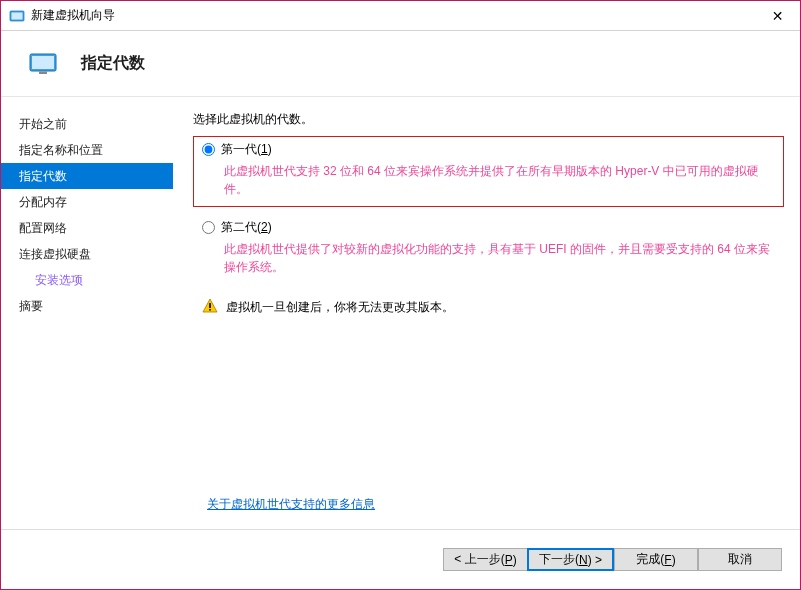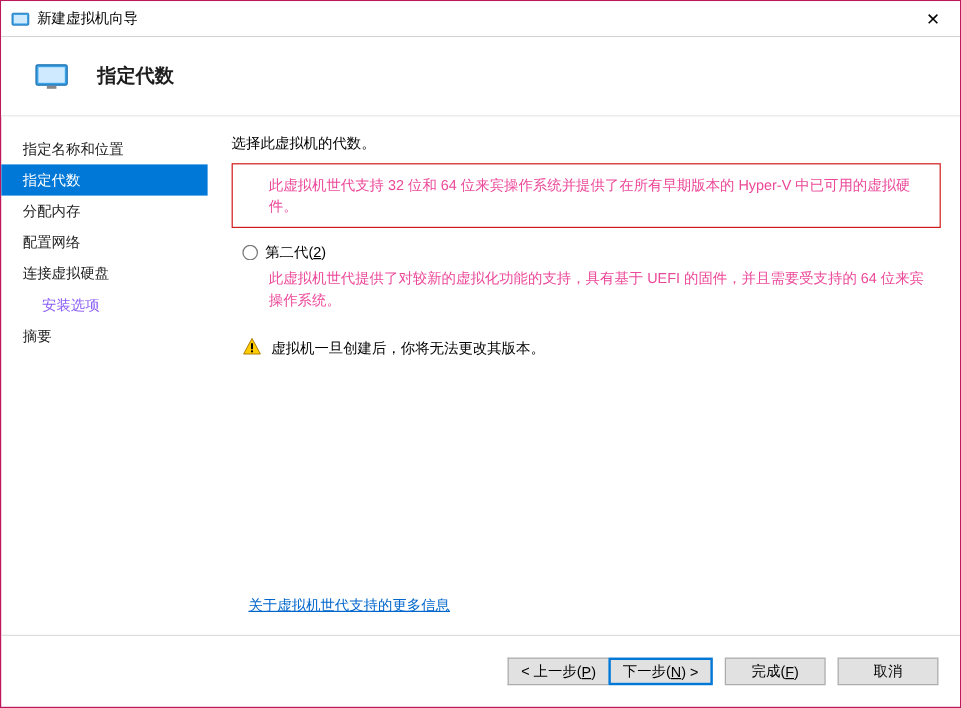--- a/index.html
+++ b/index.html
@@ -121,21 +121,20 @@
     color: #0066cc;
     text-decoration: underline;
     cursor: pointer;
   }
 
   .footer {
     height: 60px;
     border-top: 1px solid #ddd;
     display: flex; align-items: center; justify-content: flex-end;
     padding: 0 18px;
-    gap: 10px;
   }
   .btn {
     min-width: 84px; height: 23px;
     padding: 0 10px;
     border: 1px solid #adadad;
     background: #e1e1e1;
     display: inline-flex; align-items: center; justify-content: center;
     font-size: 12px;
     cursor: pointer;
   }
@@ -173,33 +172,38 @@
         <rect x="3" y="3" width="22" height="13" fill="#cfeaff"></rect>
         <rect x="10" y="18.5" width="8" height="2.5" fill="#888"></rect>
       </svg>
     </span>
     <span class="header-title">指定代数</span>
   </div>
 
   <div class="body">
 
     <div class="sidebar">
+      <div class="step">开始之前</div>
       <div class="step">指定名称和位置</div>
       <div class="step selected">指定代数</div>
       <div class="step">分配内存</div>
       <div class="step">配置网络</div>
       <div class="step">连接虚拟硬盘</div>
       <div class="substep">安装选项</div>
       <div class="step">摘要</div>
     </div>
 
     <div class="content">
       <div class="instruction">选择此虚拟机的代数。</div>
 
       <div class="opt-block highlight">
+        <div class="opt-row">
+          <input type="radio" name="gen" checked="" style="">
+          <label class="opt-label"><span>第一代(</span><span class="mnemonic">1</span><span>)</span></label>
+        </div>
         <div class="opt-desc">此虚拟机世代支持 32 位和 64 位来宾操作系统并提供了在所有早期版本的 Hyper-V 中已可用的虚拟硬件。</div>
       </div>
 
       <div class="opt-block">
         <div class="opt-row">
           <input type="radio" name="gen" style="">
           <label class="opt-label"><span>第二代(</span><span class="mnemonic">2</span><span>)</span></label>
         </div>
         <div class="opt-desc">此虚拟机世代提供了对较新的虚拟化功能的支持，具有基于 UEFI 的固件，并且需要受支持的 64 位来宾操作系统。</div>
       </div>

